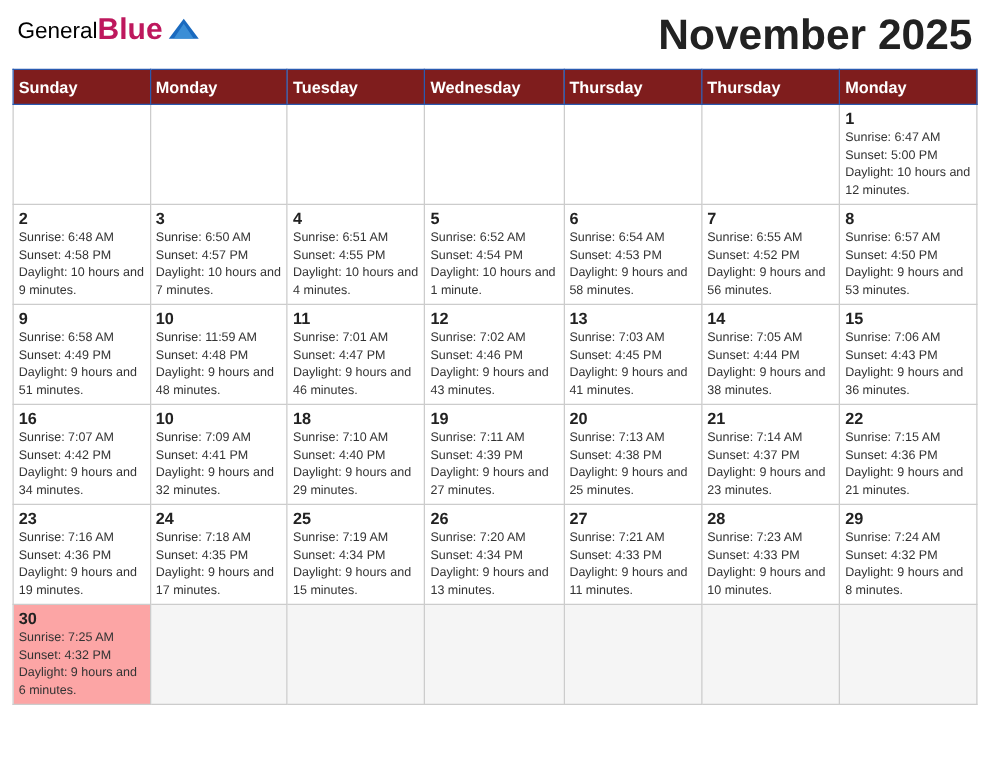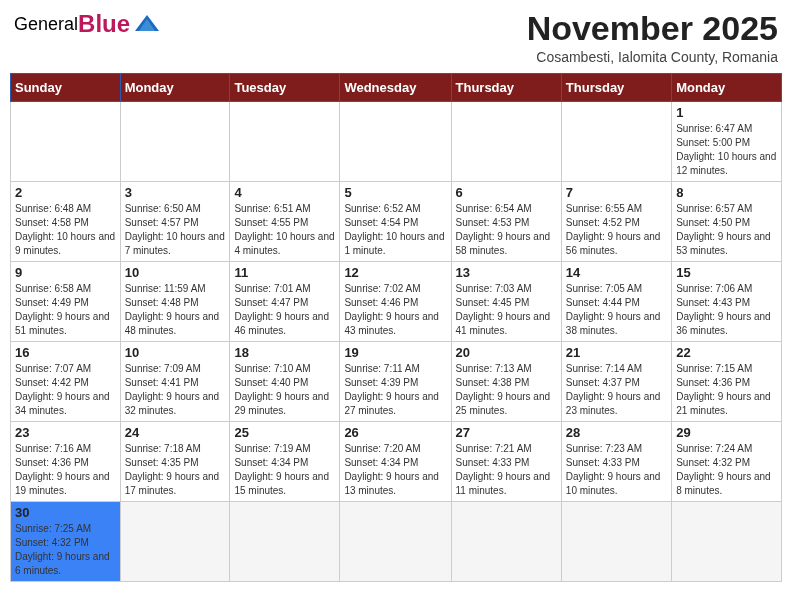--- a/index.html
+++ b/index.html
@@ -87,40 +87,39 @@
       color: #333;
       line-height: 1.4;
     }
     .empty-cell {
       background: #f5f5f5;
     }
     .last-row td {
       background: #f5f5f5;
     }
     .last-row td:first-child {
-      background: #3b82f6;
+      background: #fca5a5;
     }
   </style>
 </head>
 <body>
 
 <div class="header-area">
   <div class="logo">
     <div class="logo-text">
       <span class="logo-general">General</span>
       <span class="logo-blue">Blue</span>
       <svg class="logo-icon" viewBox="0 0 28 22">
         <polygon points="14,2 26,18 2,18" fill="#1a6abf"></polygon>
         <polygon points="14,6 22,18 6,18" fill="#4a9ee0" opacity="0.7"></polygon>
       </svg>
     </div>
   </div>
   <div class="title-area">
     <div class="month-title">November 2025</div>
-    <div class="location">Cosambesti, Ialomita County, Romania</div>
   </div>
 </div>
 
 <table class="calendar">
   <thead>
     <tr>
     <th>Sunday</th>
         <th>Monday</th>
         <th>Tuesday</th>
         <th>Wednesday</th>

